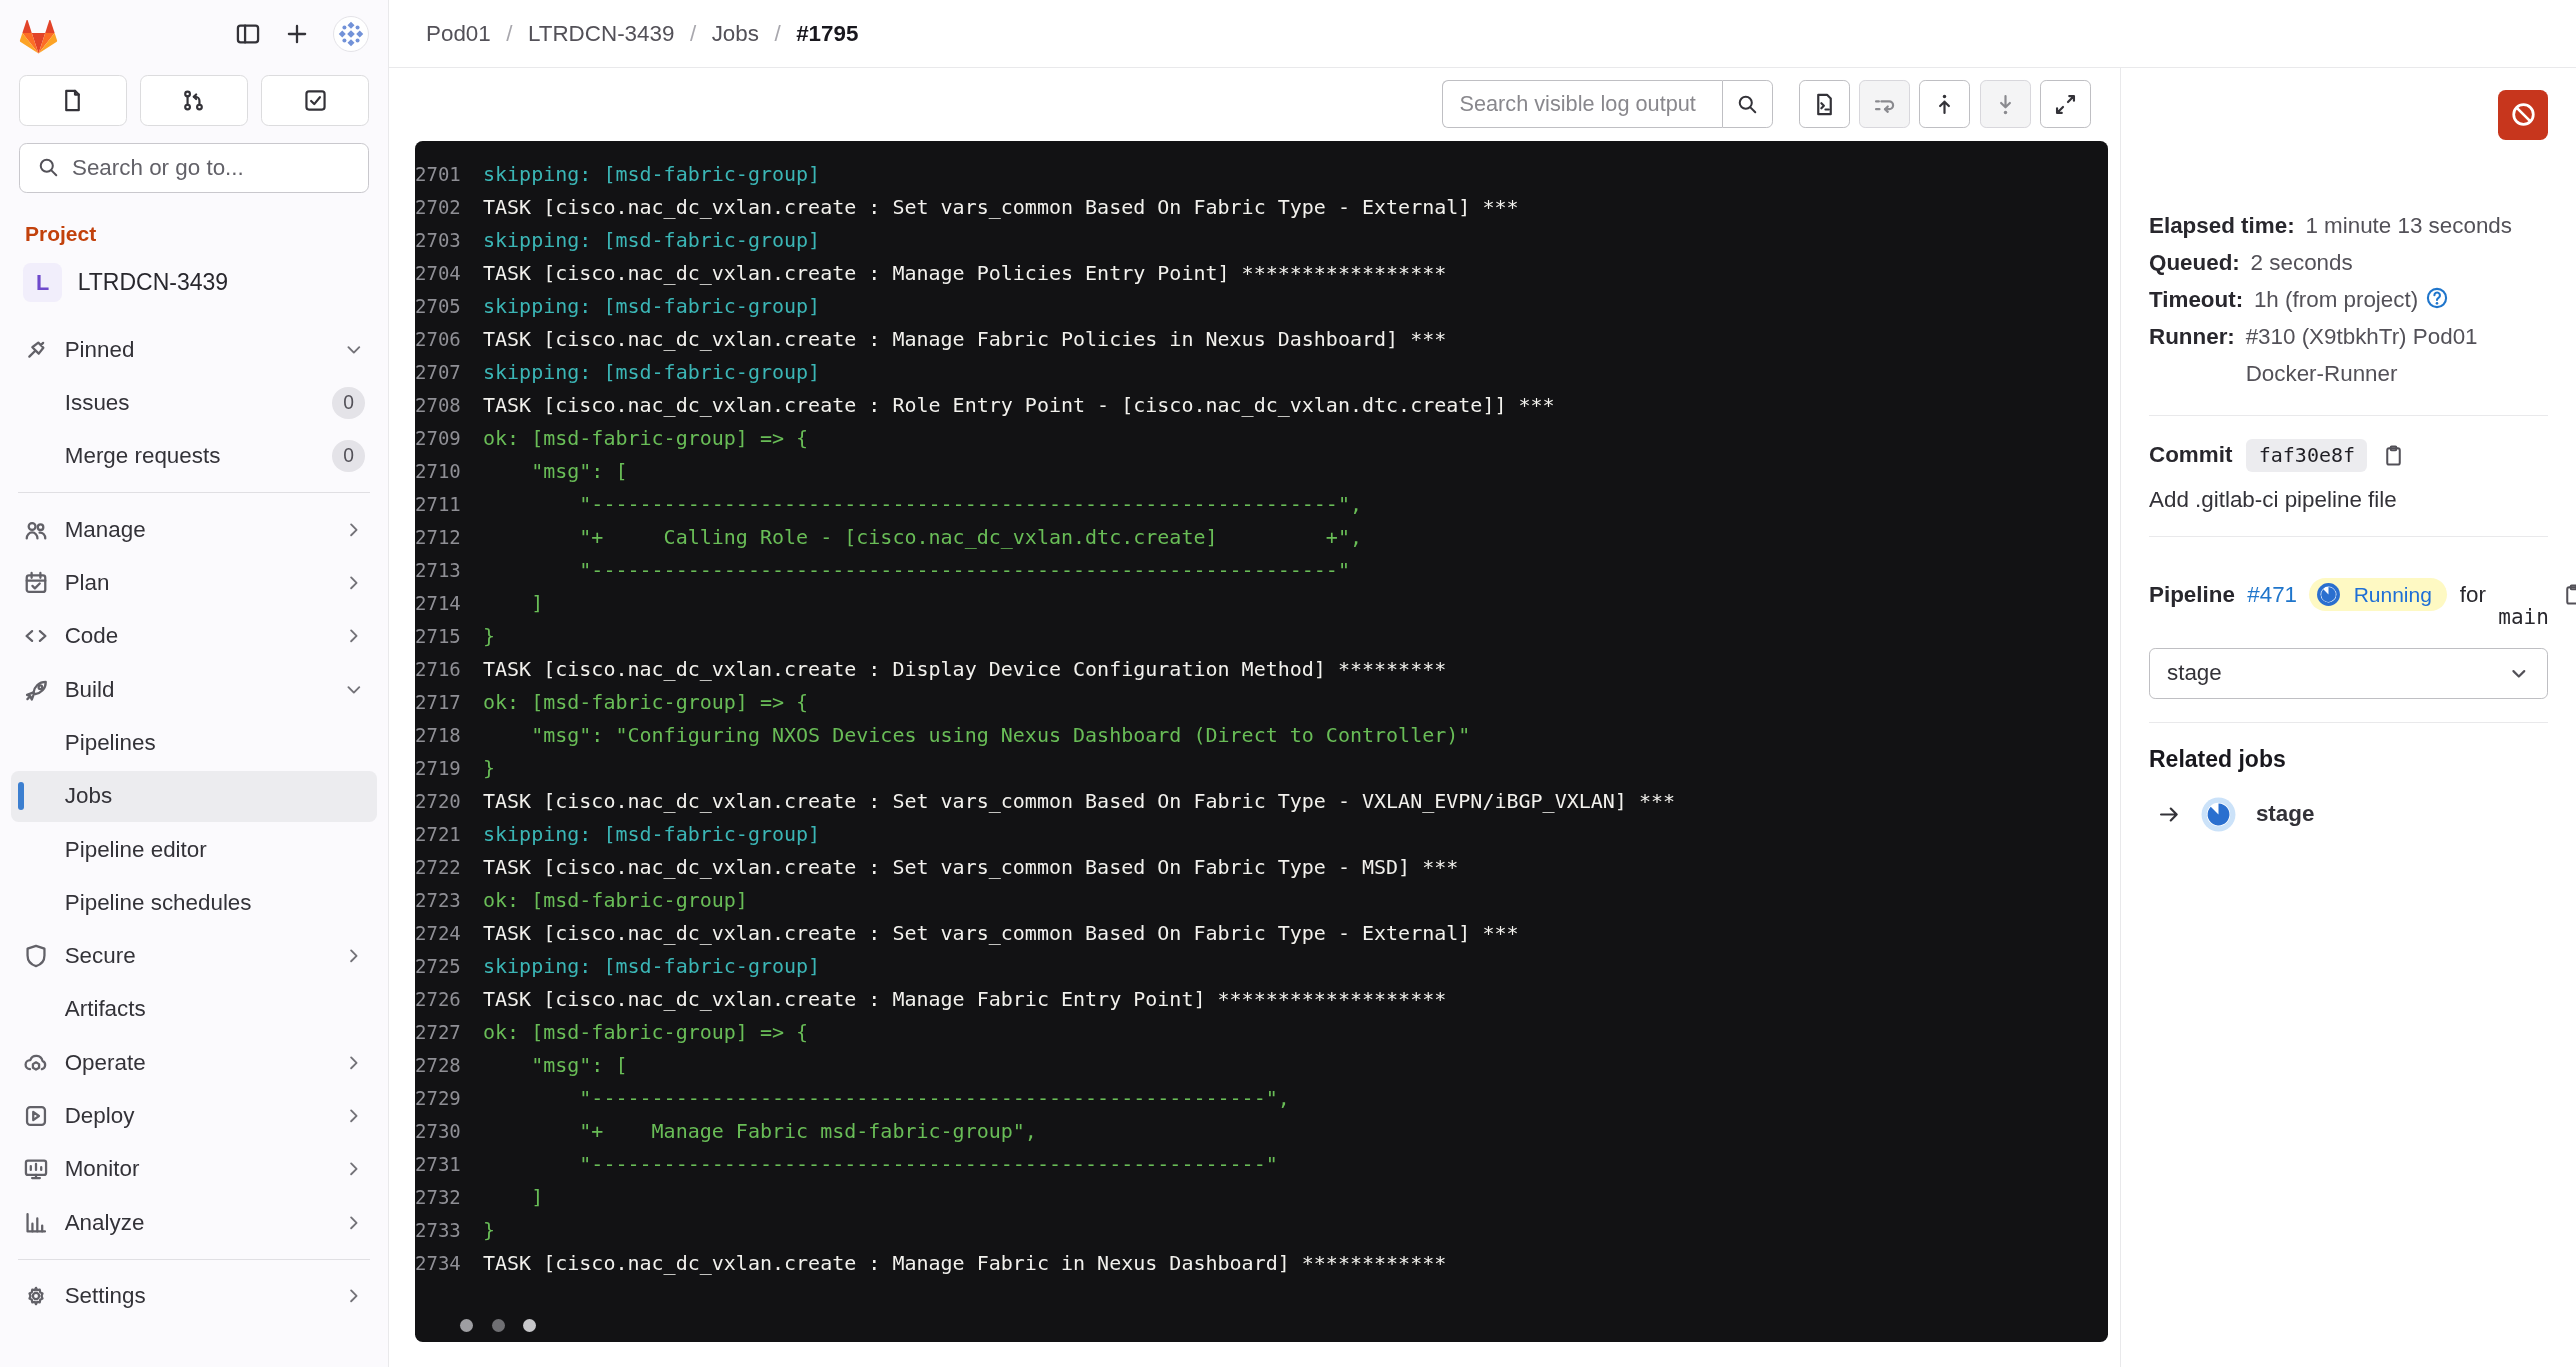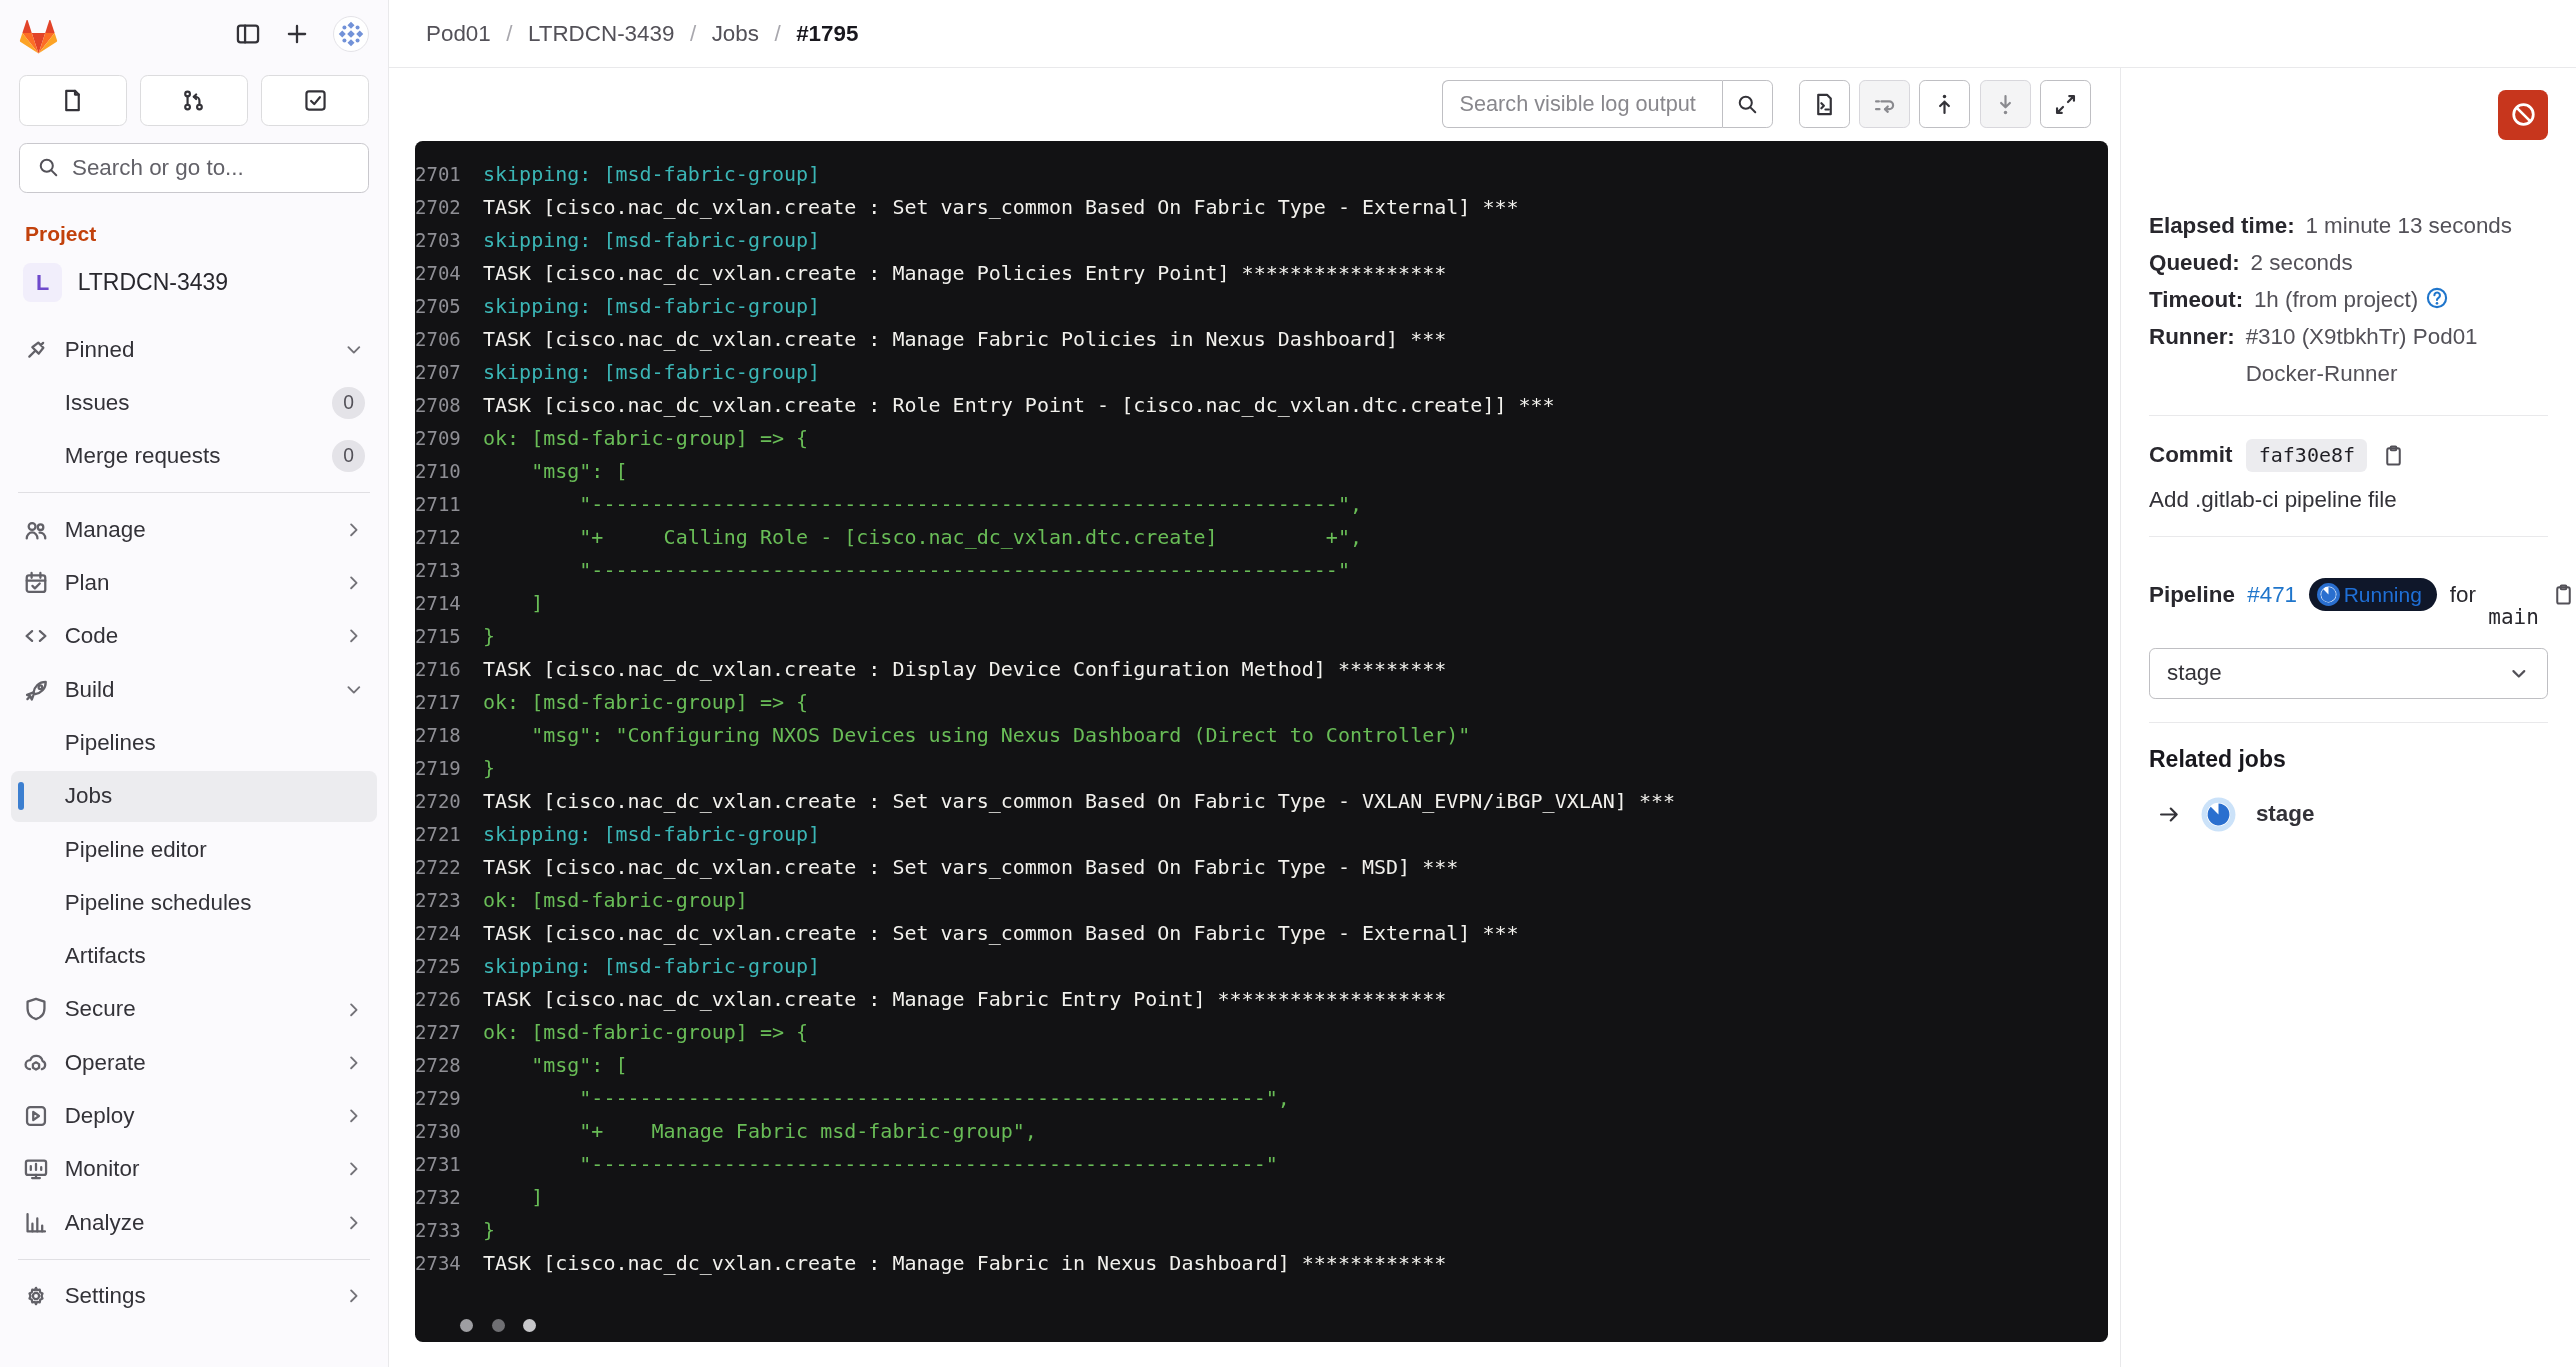--- a/index.html
+++ b/index.html
@@ -80,21 +80,21 @@
   hr.divider { border:0; border-top:0.8px solid #e9e9eb; margin:23px 0; }
   .commit-row { display:flex; align-items:center; gap:14px; color:#28272d; }
   .commit-label { font-weight:700; }
   .sha-chip { background:#ececef; border-radius:6.2px; padding:4.6px 12.4px; font-family:"DejaVu Sans Mono",monospace; font-size:20px; color:#1f1e24; }
   .copy-icon { color:#535158; display:flex; background:none; border:none; cursor:pointer; }
   .copy-icon svg { width:25px; height:25px; }
   .commit-msg { margin-top:15.5px; color:#333238; }
   .pipeline-row { display:flex; align-items:center; gap:12.4px; color:#28272d; flex-wrap:nowrap; }
   .pipeline-label { font-weight:700; }
   .pipeline-link { color:#1f75cb; cursor:pointer; }
-  .running-badge { display:inline-flex; align-items:center; gap:3px; background:#0f172a; border-radius:20px; padding:3.9px 15.5px 3.9px 6.2px; color:#1f6fd6; font-size:21px; }
+  .running-badge { display:inline-flex; align-items:center; gap:13px; background:#fef9c3; border-radius:20px; padding:3.9px 15.5px 3.9px 6.2px; color:#1f6fd6; font-size:21px; }
   .running-badge svg { width:25px; height:25px; }
   .ref-mono { font-family:"DejaVu Sans Mono",monospace; font-size:21px; color:#28272d;margin-top:45px; }
   .stage-select { margin-top:18.6px; width:100%; height:51px; border:0.8px solid #bfbfc3; border-radius:6.2px; display:flex; align-items:center; justify-content:space-between; padding:0 17px; font-size:22.4px; color:#333238; background:#fff; cursor:pointer; }
   .stage-select svg { width:21.7px; height:21.7px; color:#535158; }
   .related-heading { font-weight:700; color:#18171d; margin:1.5px 0 23px; font-size:23px; }
   .related-job { display:flex; align-items:center; gap:18.6px; padding-left:7.7px; }
   .arrow-icon { color:#333238; display:flex; }
   .arrow-icon svg { width:25px; height:25px; }
   .status-icon { display:flex; }
   .status-icon svg { width:37px; height:37px; }
@@ -284,35 +284,35 @@
         </div>
         <div class="nav-item active indent">
           <span class="nav-label">Jobs</span>
         </div>
         <div class="nav-item indent">
           <span class="nav-label">Pipeline editor</span>
         </div>
         <div class="nav-item indent">
           <span class="nav-label">Pipeline schedules</span>
         </div>
+        <div class="nav-item">
+          <span class="nav-icon">
+            <svg viewBox="0 0 16 16" fill="none" stroke="currentColor" stroke-width="1.4" stroke-linecap="round" stroke-linejoin="round">
+              <path d="M8 1.8l5.2 1.7v4.2c0 3.2-2.1 5.6-5.2 6.5-3.1-.9-5.2-3.3-5.2-6.5V3.5z"></path>
+            </svg>
+          </span>
+          <span class="nav-label">Secure</span>
+          <span class="trail">
+            <svg viewBox="0 0 16 16" fill="none" stroke="currentColor" stroke-width="1.4" stroke-linecap="round" stroke-linejoin="round">
+              <path d="M6 4l4 4-4 4"></path>
+            </svg>
+          </span>
+        </div>
         <div class="nav-item indent">
           <span class="nav-label">Artifacts</span>
-        </div>
-        <div class="nav-item">
-          <span class="nav-icon">
-            <svg viewBox="0 0 16 16" fill="none" stroke="currentColor" stroke-width="1.4" stroke-linecap="round" stroke-linejoin="round">
-              <path d="M8 1.8l5.2 1.7v4.2c0 3.2-2.1 5.6-5.2 6.5-3.1-.9-5.2-3.3-5.2-6.5V3.5z"></path>
-            </svg>
-          </span>
-          <span class="nav-label">Secure</span>
-          <span class="trail">
-            <svg viewBox="0 0 16 16" fill="none" stroke="currentColor" stroke-width="1.4" stroke-linecap="round" stroke-linejoin="round">
-              <path d="M6 4l4 4-4 4"></path>
-            </svg>
-          </span>
         </div>
         <div class="nav-item">
           <span class="nav-icon">
             <svg viewBox="0 0 16 16" fill="none" stroke="currentColor" stroke-width="1.4" stroke-linecap="round" stroke-linejoin="round">
               <path d="M4.3 11.8a2.8 2.8 0 0 1 .2-5.6A3.9 3.9 0 0 1 12 6.7a2.7 2.7 0 0 1-.4 5.1"></path>
               <path d="M8 7.6l1.9 1.1v2.2L8 12l-1.9-1.1V8.7z"></path>
             </svg>
           </span>
           <span class="nav-label">Operate</span>
           <span class="trail">

